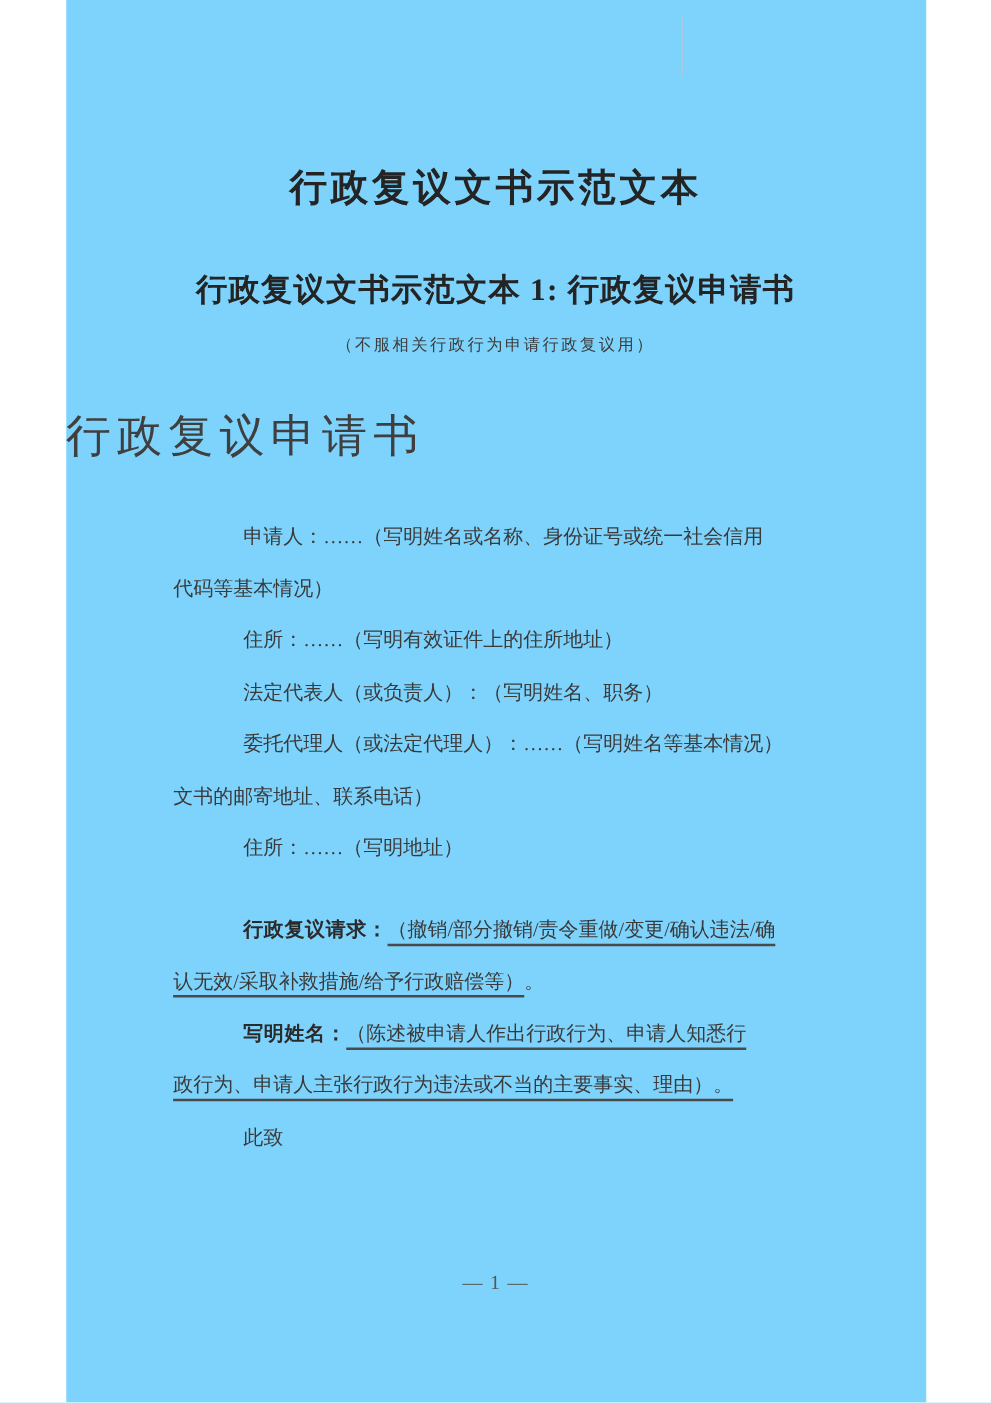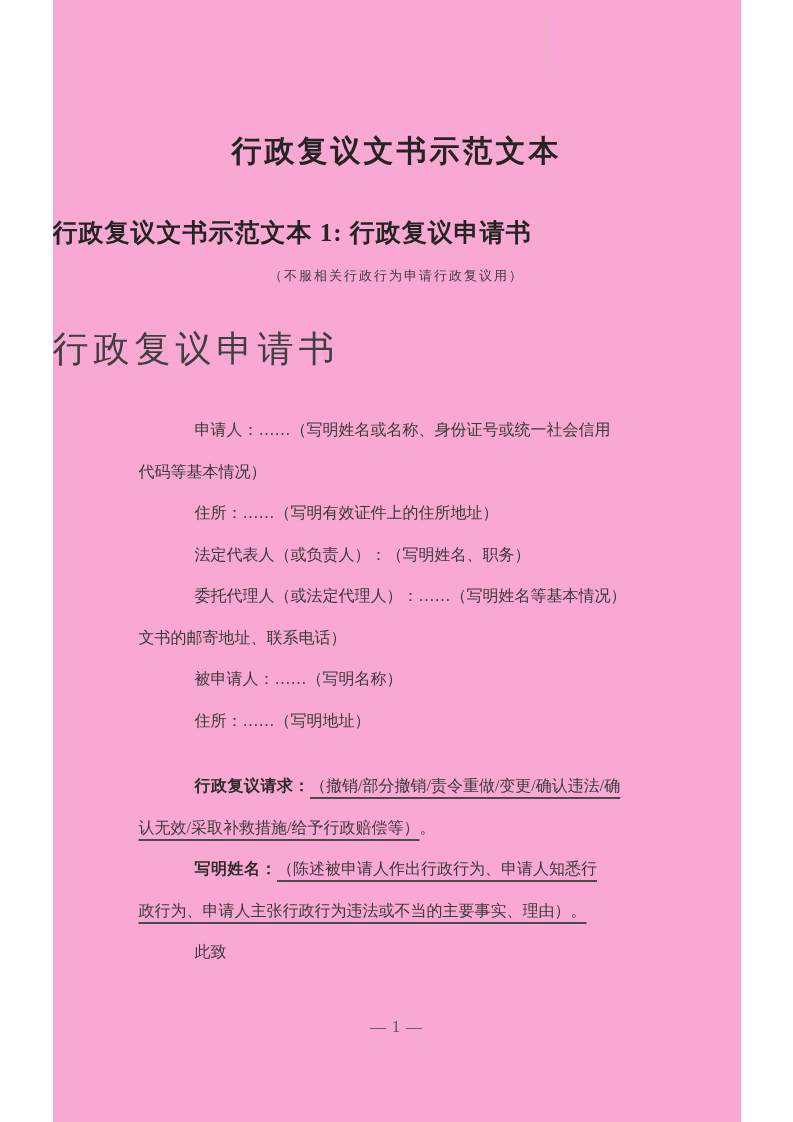--- a/index.html
+++ b/index.html
@@ -5,21 +5,21 @@
   html, body {
     margin: 0;
     padding: 0;
     background: #ffffff;
   }
   .page {
     position: relative;
     width: 688px;
     height: 1122px;
     margin: 0 auto;
-    background: #f9a8d4;
+    background: #7dd3fc;
     font-family: "Liberation Serif", "DejaVu Serif", serif;
     color: #3a3a3a;
     overflow: hidden;
   }
   .scan-line {
     position: absolute;
     left: 492px;
     top: 14px;
     width: 1px;
     height: 46px;
@@ -34,20 +34,21 @@
     font-weight: bold;
     text-align: center;
     letter-spacing: 3px;
     color: #242424;
   }
   .section-heading {
     margin: 49px 0 0 0;
     font-size: 25px;
     line-height: 30px;
     font-weight: bold;
+    text-align: center;
     letter-spacing: 1px;
     color: #242424;
   }
   .section-note {
     margin-top: 16px;
     font-size: 13px;
     line-height: 24px;
     text-align: center;
     letter-spacing: 2px;
     color: #3d3d3d;
@@ -116,21 +117,20 @@
   <div class="form-title">行政复议申请书</div>
 
   <div class="body-text">
 
     <div class="line indent">申请人：……（写明姓名或名称、身份证号或统一社会信用</div>
     <div class="line">代码等基本情况）</div>
     <div class="line indent">住所：……（写明有效证件上的住所地址）</div>
     <div class="line indent">法定代表人（或负责人）：（写明姓名、职务）</div>
     <div class="line indent">委托代理人（或法定代理人）：……（写明姓名等基本情况）</div>
     <div class="line">文书的邮寄地址、联系电话）</div>
-    <div class="line indent">被申请人：……（写明名称）</div>
     <div class="line indent">住所：……（写明地址）</div>
 
     <div class="line indent para-gap"><span class="label">行政复议请求：</span><span class="underlined">（撤销/部分撤销/责令重做/变更/确认违法/确</span></div>
     <div class="line"><span class="underlined">认无效/采取补救措施/给予行政赔偿等）</span><span>。</span></div>
 
     <div class="line indent"><span class="label">写明姓名：</span><span class="underlined">（陈述被申请人作出行政行为、申请人知悉行</span></div>
     <div class="line"><span class="underlined">政行为、申请人主张行政行为违法或不当的主要事实、理由）。</span></div>
 
     <div class="line indent">此致</div>
 

